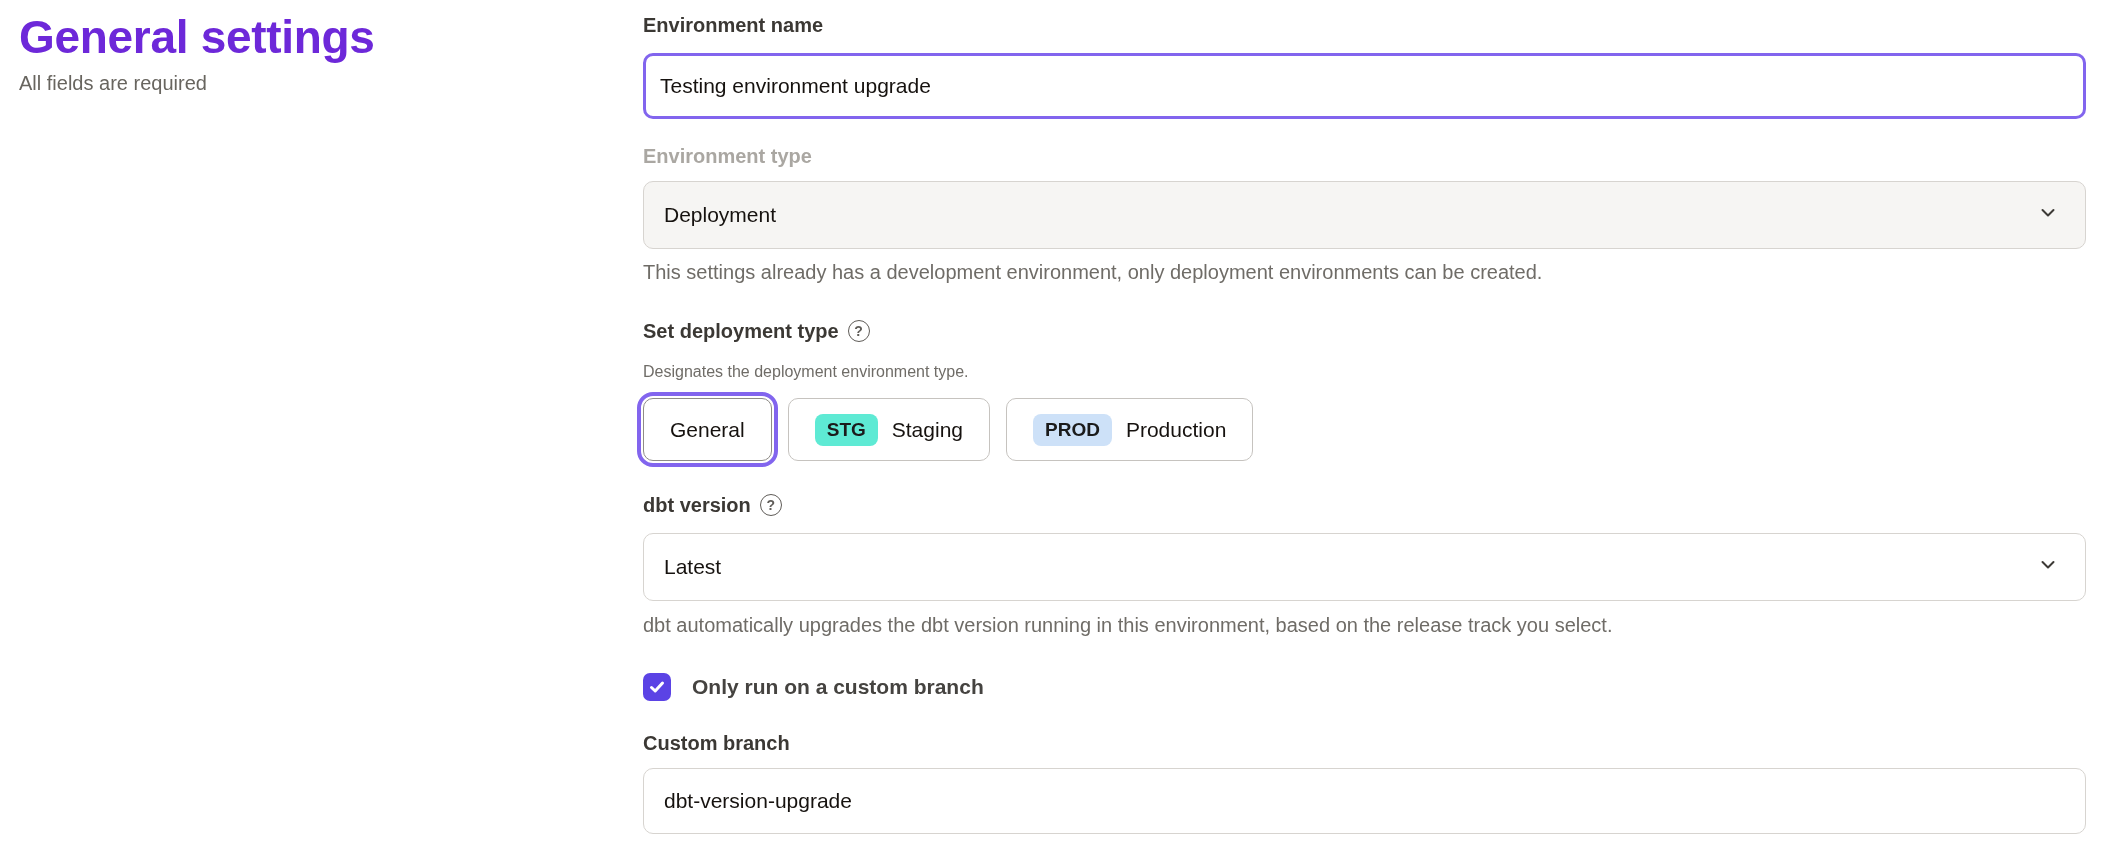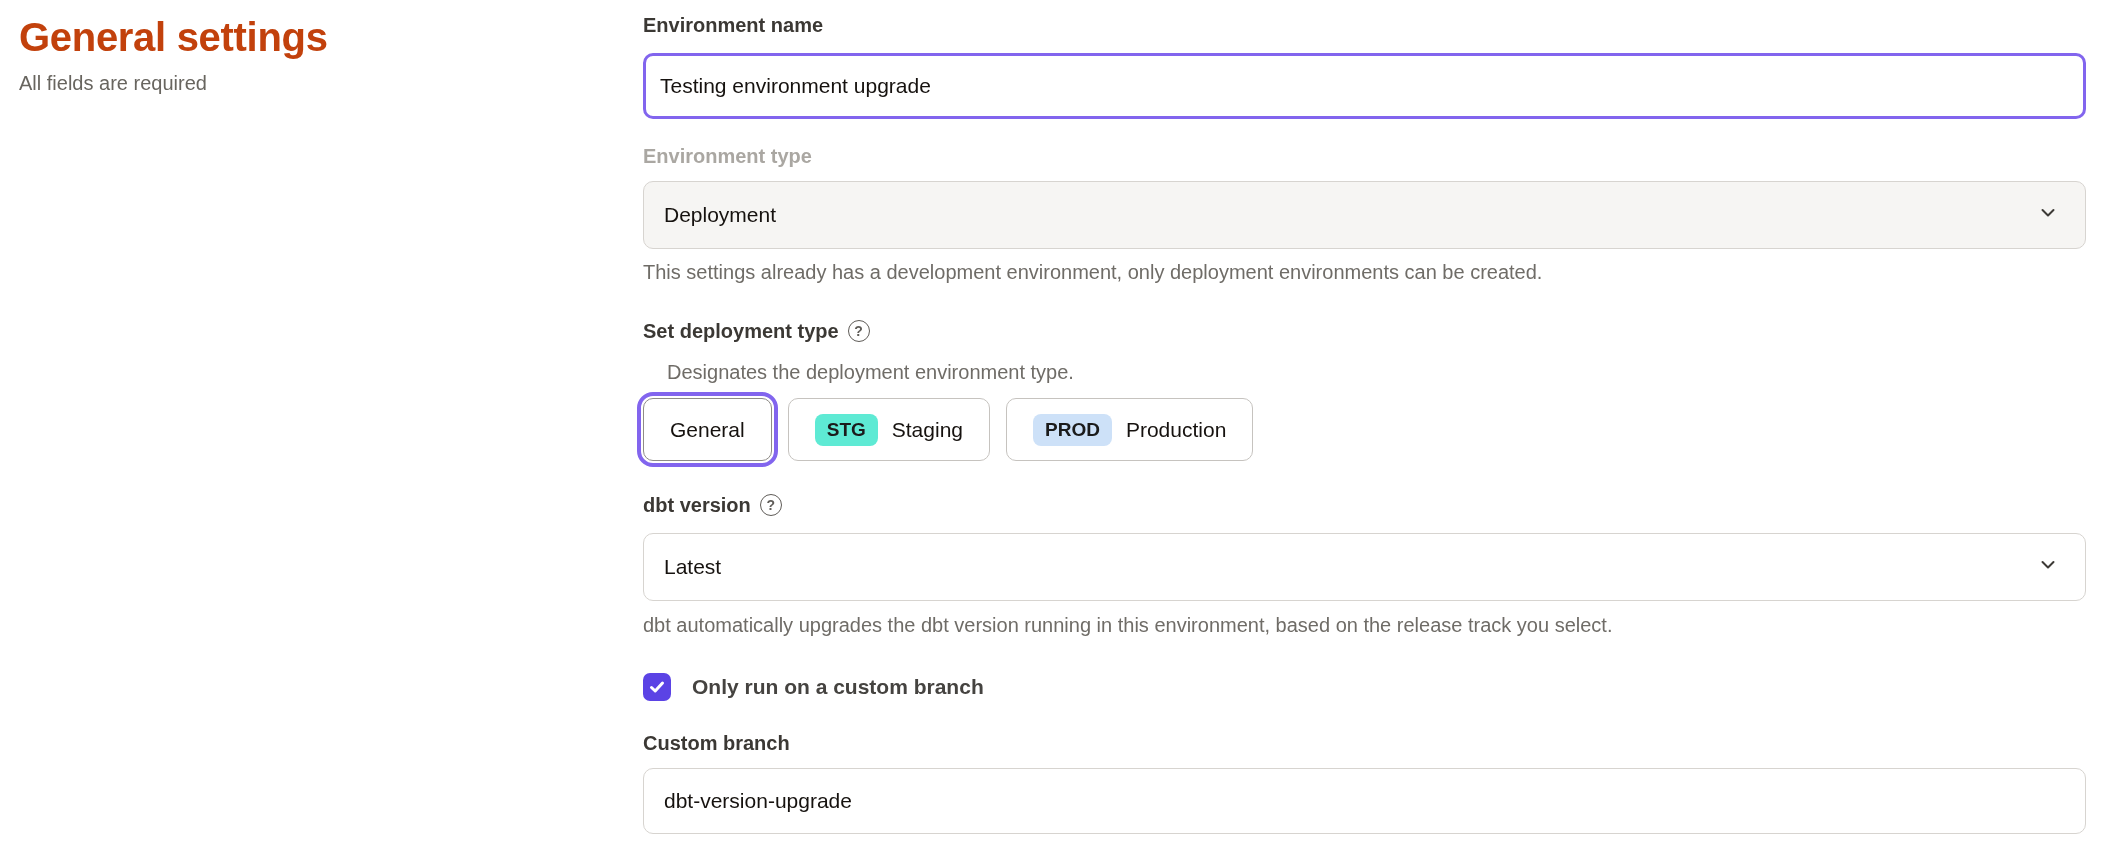--- a/index.html
+++ b/index.html
@@ -7,21 +7,21 @@
   body {
     font-family: "Liberation Sans", "DejaVu Sans", sans-serif;
     color: #16120f;
     position: relative;
     overflow: hidden;
   }
 
   
   .left-panel { position: absolute; left: 19px; top: 16px; width: 580px; }
   .page-title {
-    font-size: 40px; font-weight: 700; color: #c2410c; letter-spacing: -0.3px;
+    font-size: 46px; font-weight: 700; color: #6d28d9; letter-spacing: -0.3px;
     line-height: 42px;
   }
   .page-subtitle { margin-top: 12px; font-size: 20px; color: #68655f; line-height: 26px; }
 
   
   .form-panel { position: absolute; left: 643px; top: 12px; width: 1443px; }
 
   .field-label {
     font-size: 20px; font-weight: 600; color: #3b3834; line-height: 26px;
     display: flex; align-items: center;
@@ -47,21 +47,21 @@
     border: 1.5px solid #d7d4d0; border-radius: 10px; background: #ffffff;
     display: flex; align-items: center; padding: 0 60px 0 20px;
     font-size: 21px; color: #16120f; cursor: pointer;
   }
   .select-box.disabled { background: #f6f5f3; cursor: default; }
   .select-chevron { position: absolute; right: 26px; top: 50%; transform: translateY(-50%); }
 
   .helper-text { margin-top: 9px; font-size: 20px; color: #6f6c67; line-height: 28px; }
 
   .section-gap { margin-top: 32px; }
-  .desc-text { margin-top: 14px; font-size: 20px; color: #6f6c67; line-height: 28px; margin-left: 24px; }
+  .desc-text { margin-top: 14px; font-size: 16px; color: #6f6c67; line-height: 28px; }
 
   .deploy-btn-row { margin-top: 12px; display: flex; gap: 16px; align-items: center; }
   .deploy-btn {
     height: 63px; background: #ffffff; border: 1.5px solid #c6c3bf; border-radius: 10px;
     display: inline-flex; align-items: center; gap: 14px; padding: 0 26px;
     font-family: inherit; font-size: 21px; font-weight: 500; color: #16120f; cursor: pointer;
   }
   .deploy-btn.selected {
     border-color: #8f8c87;
     outline: 4px solid #8265ee; outline-offset: 2px;

